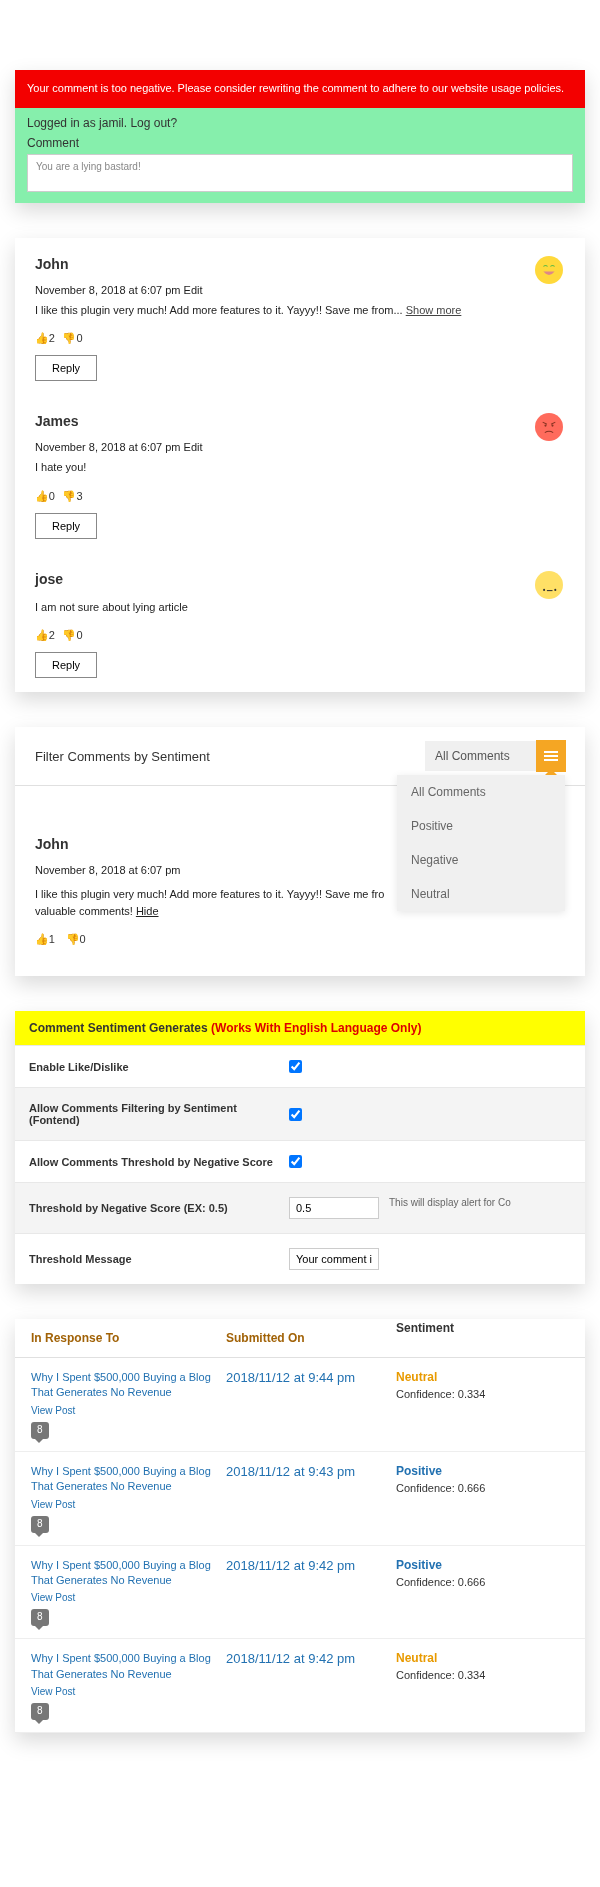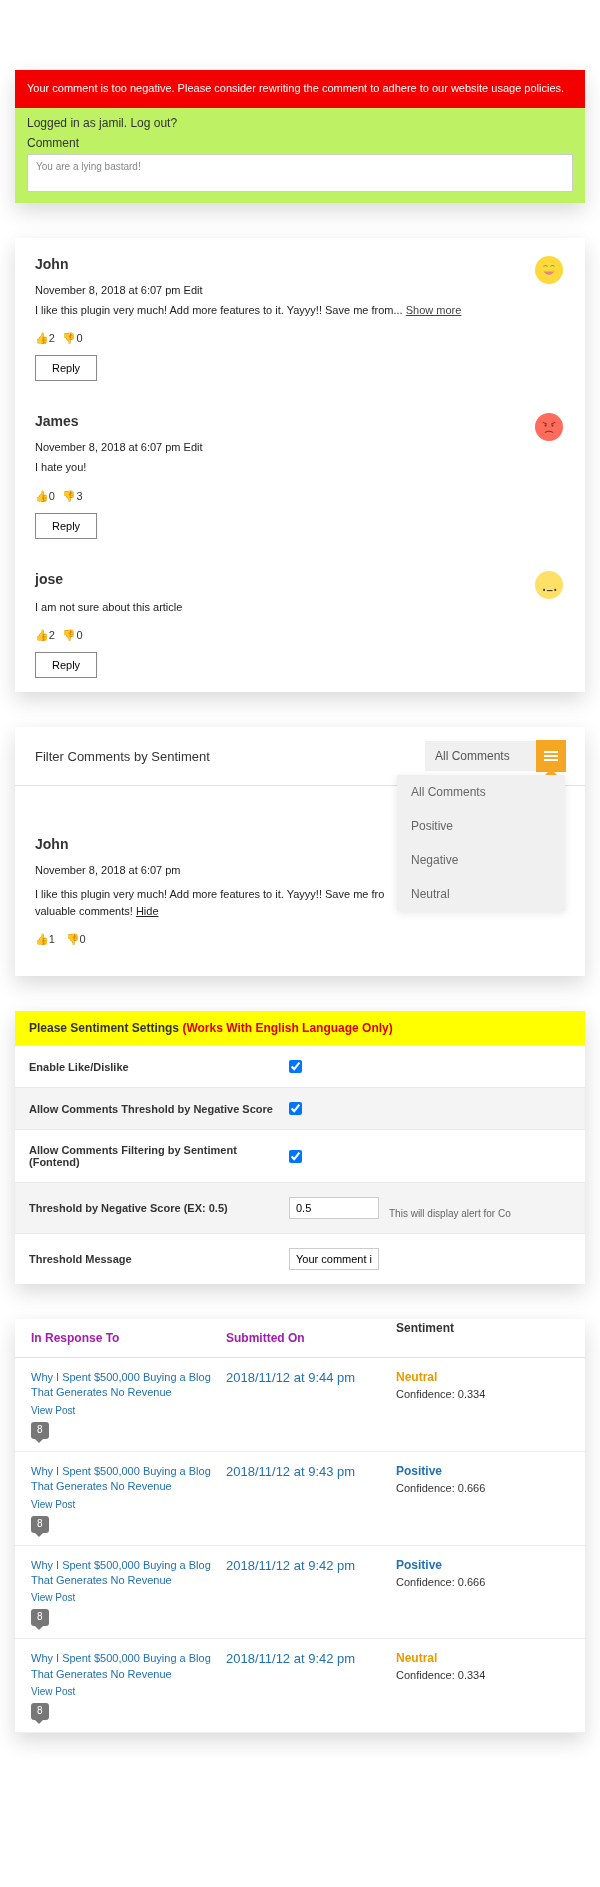--- a/index.html
+++ b/index.html
@@ -1,21 +1,21 @@
 <!DOCTYPE html>
 <html><head>
 <meta charset="utf-8">
 <style>
 * { box-sizing: border-box; margin: 0; padding: 0; }
 body { font-family: Arial, sans-serif; background: #fff; width: 600px; font-size: 12px; color: #333; }
 .panel { margin: 20px 15px 35px; box-shadow: 0 8px 20px rgba(0,0,0,0.15); background: #fff; }
 
 
 .alert-red { background: #f30000; color: #fff; padding: 10px 12px; font-size: 11px; line-height: 1.6; }
-.form-area { background: #bef264; padding: 8px 12px; }
+.form-area { background: #86efac; padding: 8px 12px; }
 .login-status { font-size: 12px; color: #333; margin-bottom: 6px; }
 .login-status a { color: #333; text-decoration: none; }
 .comment-label { font-size: 12px; color: #333; display: block; margin-bottom: 4px; }
 .comment-textarea { width: 100%; border: 1px solid #ccc; padding: 6px 8px; font-size: 10px; color: #888; background: #fff; height: 38px; font-family: Arial; resize: none; }
 
 
 .comment-item { padding: 18px 20px 14px; position: relative; border-bottom: 0; }
 .comment-author { font-weight: bold; font-size: 14px; margin-bottom: 12px; }
 .comment-meta { font-size: 11px; color: #222; margin-bottom: 6px; }
 .comment-meta a { color: #222; text-decoration: none; }
@@ -42,26 +42,26 @@
 .filter-comment { padding: 20px; }
 .hide-link { text-decoration: underline; cursor: pointer; }
 
 
 .settings-header { background: #ffff00; padding: 10px 14px; font-size: 12px; font-weight: bold; }
 .settings-header .redtext { color: #d00; }
 .settings-row { display: flex; align-items: center; padding: 14px; border-top: 1px solid #e8e8e8; font-size: 11px; }
 .settings-row:nth-child(odd) { background: #f4f4f4; }
 .settings-row:nth-child(even) { background: #fff; }
 .settings-label { flex: 0 0 260px; font-weight: bold; }
-.settings-control { flex: 1; display: flex; align-items: flex-end; gap: 10px; }
+.settings-control { flex: 1; display: flex; align-items: flex-start; gap: 10px; }
 .settings-control input[type="text"] { border: 1px solid #ccc; padding: 4px 6px; font-size: 11px; width: 90px; }
 .settings-control .long-input { width: 240px; }
 .help-text { font-size: 10px; color: #666; }
 .admin-header { display: flex; padding: 12px 16px; border-bottom: 1px solid #e0e0e0; }
-.admin-header .col { font-size: 12px; color: #a21caf; font-weight: bold; }
+.admin-header .col { font-size: 12px; color: #a16207; font-weight: bold; }
 .col-resp { flex: 0 0 195px; }
 .col-date { flex: 0 0 170px; }
 .col-sent { flex: 1; }
 .admin-header .col-sent { color: #333; position: relative; top: -10px; }
 .admin-row { display: flex; padding: 12px 16px; border-bottom: 1px solid #eee; align-items: flex-start; }
 .admin-row .post-title { color: #2271b1; font-size: 11px; line-height: 1.4; margin-bottom: 4px; }
 .admin-row .view-post { color: #2271b1; font-size: 10px; margin-bottom: 6px; }
 .count-badge { display: inline-block; background: #777; color: #fff; font-size: 10px; padding: 2px 6px 4px; border-radius: 3px; position: relative; }
 .count-badge::after { content: ""; position: absolute; bottom: -4px; left: 4px; border-left: 4px solid transparent; border-right: 4px solid transparent; border-top: 4px solid #777; }
 .date-text { color: #2271b1; font-size: 13px; }
@@ -97,21 +97,21 @@
           <line x1="29" y1="13" x2="23" y2="16" stroke="#832" stroke-width="1.5"></line>
           <circle cx="15" cy="18" r="1.5" fill="#832"></circle>
           <circle cx="25" cy="18" r="1.5" fill="#832"></circle>
           <path d="M14 28 q6 -4 12 0" stroke="#832" stroke-width="1.5" fill="none"></path>
         </svg></div><div class="comment-author">James</div><div class="comment-meta">November 8, 2018 at 6:07 pm <a href="#">Edit</a></div><div class="comment-text">I hate you!</div><div class="votes"><span class="vote-item">👍0</span><span class="vote-item">👎3</span></div><button class="reply-btn">Reply</button></div>
     <div class="comment-item"><div class="emoji"><svg viewBox="0 0 40 40">
           <circle cx="20" cy="20" r="20" fill="#ffe066"></circle>
           <circle cx="13" cy="27" r="1.5" fill="#333"></circle>
           <line x1="17" y1="28" x2="25" y2="28" stroke="#333" stroke-width="1.5"></line>
           <circle cx="29" cy="27" r="1.5" fill="#333"></circle>
-        </svg></div><div class="comment-author">jose</div><div class="comment-text">I am not sure about this article</div><div class="votes"><span class="vote-item">👍2</span><span class="vote-item">👎0</span></div><button class="reply-btn">Reply</button></div>
+        </svg></div><div class="comment-author">jose</div><div class="comment-text">I am not sure about lying article</div><div class="votes"><span class="vote-item">👍2</span><span class="vote-item">👎0</span></div><button class="reply-btn">Reply</button></div>
   </div>
 
 <div class="panel filter-section">
   <div class="filter-header">
     <div class="filter-title">Filter Comments by Sentiment</div>
     <div class="filter-select-wrap">
       <div class="filter-select">All Comments</div>
       <div class="hamburger">
         <div class="hamburger-lines">
             <span></span>
@@ -136,36 +136,36 @@
     </div>
     <div class="votes">
       <span class="vote-item">👍<span>1</span></span>
       <span class="vote-item">👎<span>0</span></span>
     </div>
   </div>
 </div>
 
 <div class="panel">
   <div class="settings-header">
-    <span>Please Sentiment Settings </span><span class="redtext">(Works With English Language Only)</span>
+    <span>Comment Sentiment Generates </span><span class="redtext">(Works With English Language Only)</span>
   </div>
   <div class="settings-row">
     <div class="settings-label">Enable Like/Dislike</div>
     <div class="settings-control">
         <input type="checkbox" checked="" style="">
       </div>
   </div>
   <div class="settings-row">
+    <div class="settings-label">Allow Comments Filtering by Sentiment (Fontend)</div>
+    <div class="settings-control">
+        <input type="checkbox" checked="" style="">
+      </div>
+  </div>
+  <div class="settings-row">
     <div class="settings-label">Allow Comments Threshold by Negative Score</div>
-    <div class="settings-control">
-        <input type="checkbox" checked="" style="">
-      </div>
-  </div>
-  <div class="settings-row">
-    <div class="settings-label">Allow Comments Filtering by Sentiment (Fontend)</div>
     <div class="settings-control">
         <input type="checkbox" checked="" style="">
       </div>
   </div>
   <div class="settings-row">
     <div class="settings-label">Threshold by Negative Score (EX: 0.5)</div>
     <div class="settings-control">
       <input type="text" value="0.5" style="">
       <span class="help-text">This will display alert for Co</span>
     </div>

